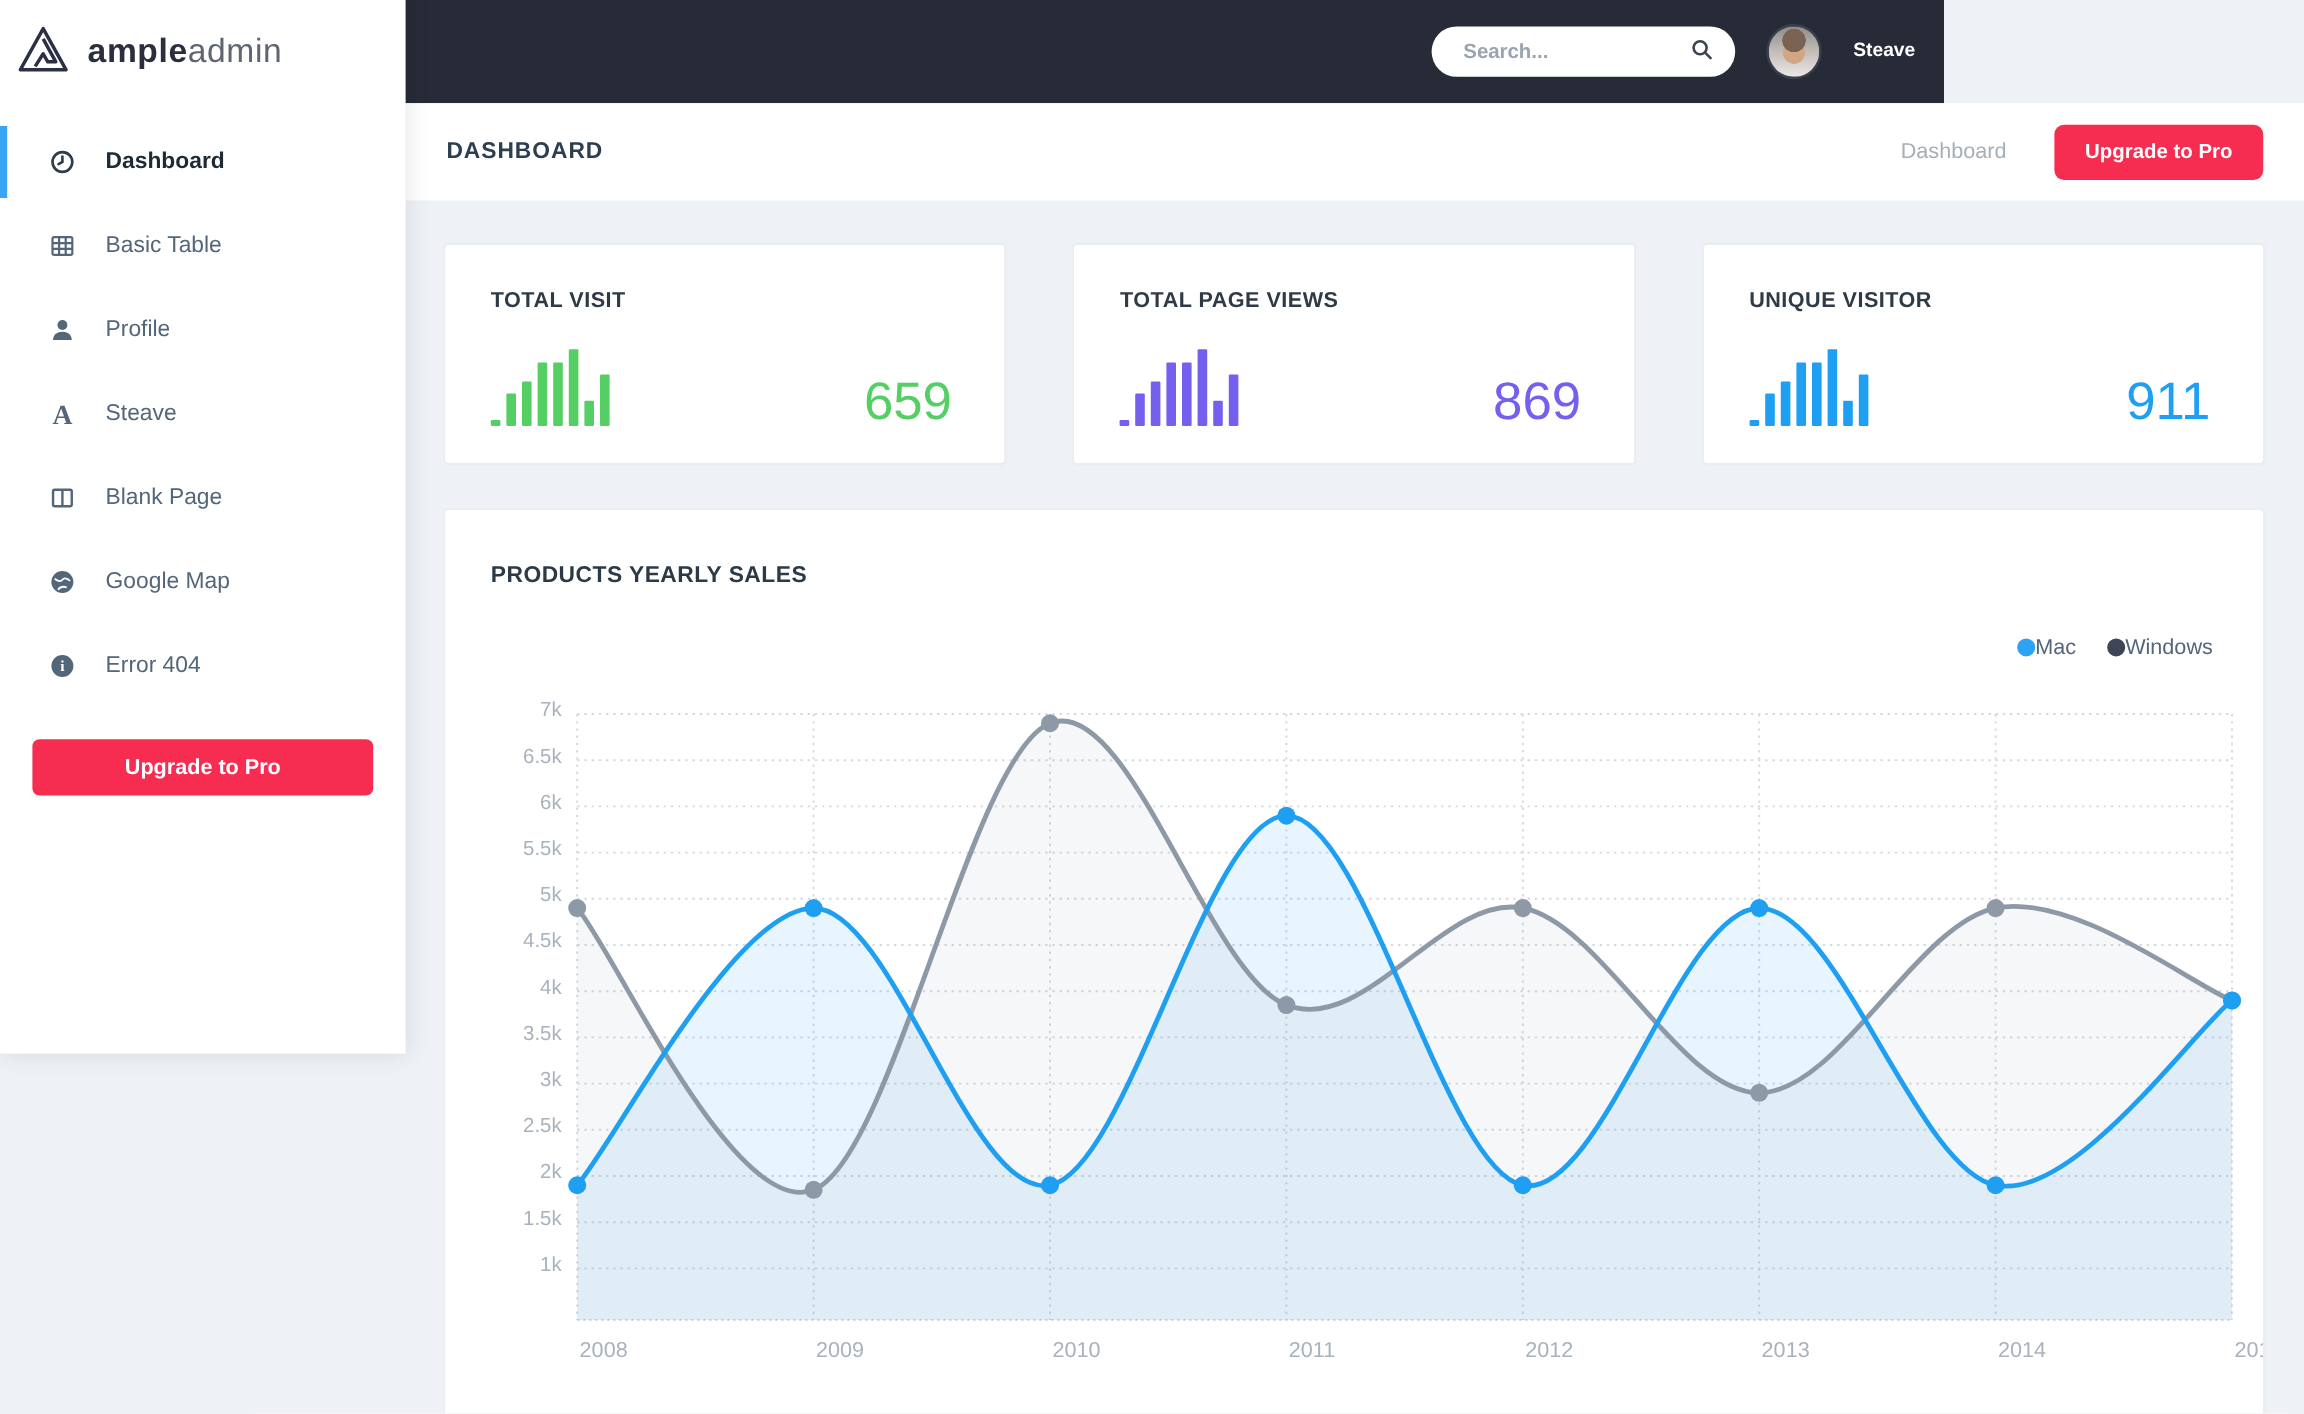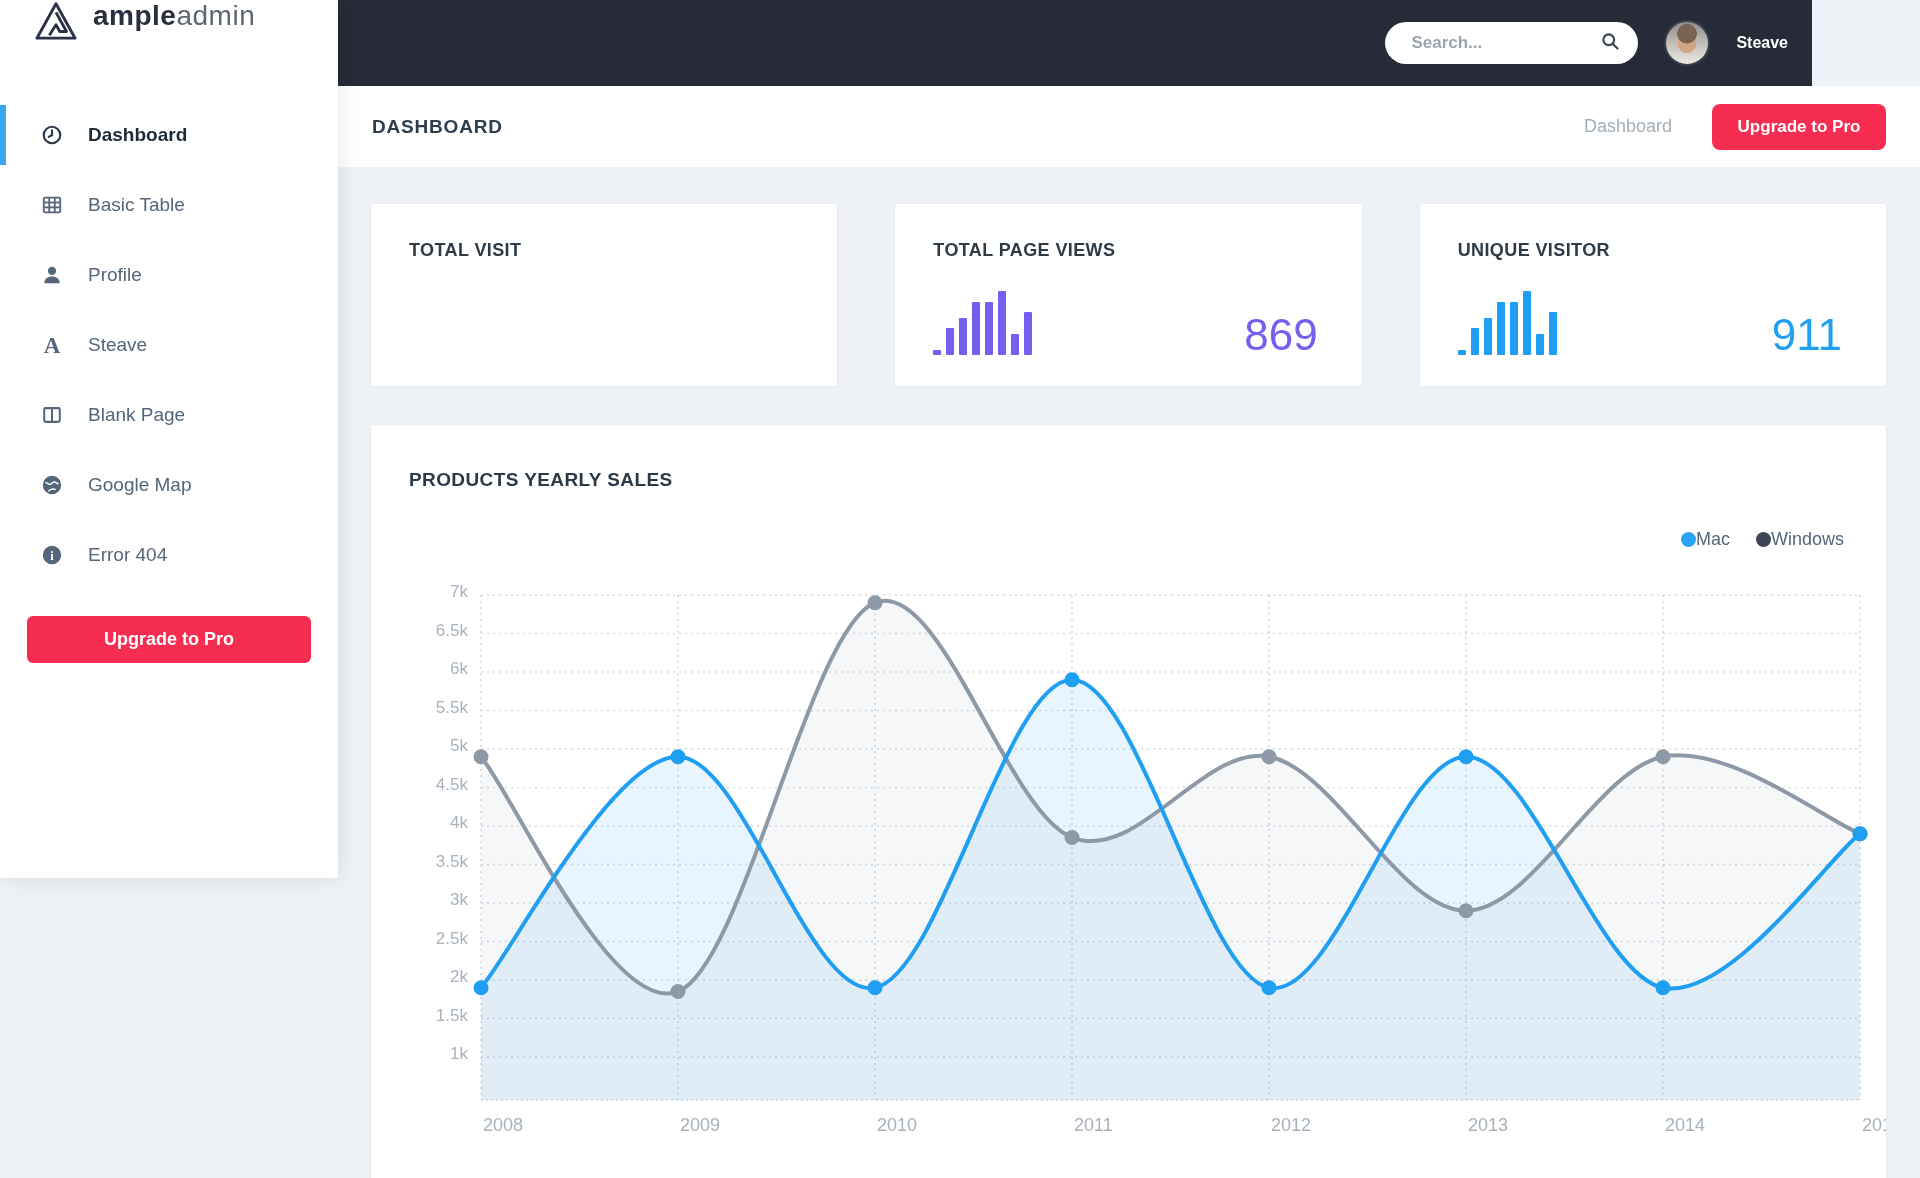--- a/index.html
+++ b/index.html
@@ -1,33 +1,33 @@
 <!DOCTYPE html>
 <html><head>
 <meta charset="utf-8">
 <style>
   html,body{margin:0;padding:0;}
   body{font-family:"Liberation Sans",sans-serif;background:#eef1f5;}
   .app{position:relative;width:1920px;height:1178px;overflow:hidden;background:#eef1f5;}
 
   
-  .topbar{position:absolute;left:0;top:0;width:1812px;height:86px;background:#272b37;display:flex;align-items:center;justify-content:flex-end;gap:26px;padding-right:24px;box-sizing:border-box;}
+  .topbar{position:absolute;left:0;top:0;width:1620px;height:86px;background:#272b37;display:flex;align-items:center;justify-content:flex-end;gap:26px;padding-right:24px;box-sizing:border-box;}
   .search-pill{display:flex;align-items:center;justify-content:space-between;width:253px;height:42px;background:#ffffff;border-radius:21px;padding:0 18px 0 24px;box-sizing:border-box;}
   .search-pill input{border:none;outline:none;width:160px;font-size:17px;font-weight:700;color:#6b7280;background:transparent;font-family:"Liberation Sans",sans-serif;}
   .search-pill input::placeholder{color:#9aa3b0;font-weight:700;}
   .avatar{width:46px;height:46px;border-radius:50%;background:
       radial-gradient(circle at 50% 28%, #7a6353 0 26%, transparent 27%),
       radial-gradient(circle at 50% 52%, #d2a583 0 30%, transparent 31%),
       linear-gradient(180deg,#8c8c8c 0%,#bdb8b2 45%,#ece9e5 100%);
       border:2px solid #3a3f4c;box-sizing:border-box;}
   .user-name{color:#ffffff;font-size:16px;font-weight:700;}
 
   
   .sidebar{position:absolute;left:0;top:0;width:338px;height:878px;background:#ffffff;z-index:20;box-shadow:1px 0 20px rgba(0,0,0,.10);}
-  .logo-row{height:86px;display:flex;align-items:flex-start;gap:14px;padding-left:33px;}
+  .logo-row{height:86px;display:flex;align-items:center;gap:14px;padding-left:13px;}
   .logo-text{font-size:28px;letter-spacing:.5px;}
   .logo-text .b{font-weight:800;color:#2b2e3d;}
   .logo-text .l{font-weight:300;color:#5f6672;}
   .nav{padding-top:14px;}
   .nav-item{position:relative;height:70px;display:flex;align-items:center;gap:24px;padding-left:40px;cursor:pointer;}
   .nav-item .ico{width:24px;height:24px;display:flex;align-items:center;justify-content:center;color:#54667a;}
   .nav-item .lbl{font-size:19px;color:#54667a;}
   .nav-item.active .lbl{color:#1e2a35;font-weight:700;}
   .nav-item.active .ico{color:#2f3d4e;}
   .nav-item.active::before{content:"";position:absolute;left:0;top:5px;bottom:5px;width:6px;background:#39a5f4;}
@@ -159,20 +159,33 @@
     <div class="page-title">DASHBOARD</div>
     <div class="header-right">
       <div class="breadcrumb">Dashboard</div>
       <button class="upgrade-top">Upgrade to Pro</button>
     </div>
   </div>
 
   <div class="cards-row" id="cards">
       <div class="stat-card">
         <div class="stat-title">TOTAL VISIT</div>
+        <div class="stat-body">
+          <div class="mini-bars">
+            <div class="bar" style="height:5px;background:#55ce63"></div>
+            <div class="bar" style="height:27px;background:#55ce63"></div>
+            <div class="bar" style="height:37px;background:#55ce63"></div>
+            <div class="bar" style="height:53px;background:#55ce63"></div>
+            <div class="bar" style="height:53px;background:#55ce63"></div>
+            <div class="bar" style="height:64px;background:#55ce63"></div>
+            <div class="bar" style="height:21px;background:#55ce63"></div>
+            <div class="bar" style="height:43px;background:#55ce63"></div>
+          </div>
+          <div class="stat-value" style="color:#55ce63">659</div>
+        </div>
       </div>
       <div class="stat-card">
         <div class="stat-title">TOTAL PAGE VIEWS</div>
         <div class="stat-body">
           <div class="mini-bars">
             <div class="bar" style="height:5px;background:#7460ee"></div>
             <div class="bar" style="height:27px;background:#7460ee"></div>
             <div class="bar" style="height:37px;background:#7460ee"></div>
             <div class="bar" style="height:53px;background:#7460ee"></div>
             <div class="bar" style="height:53px;background:#7460ee"></div>

